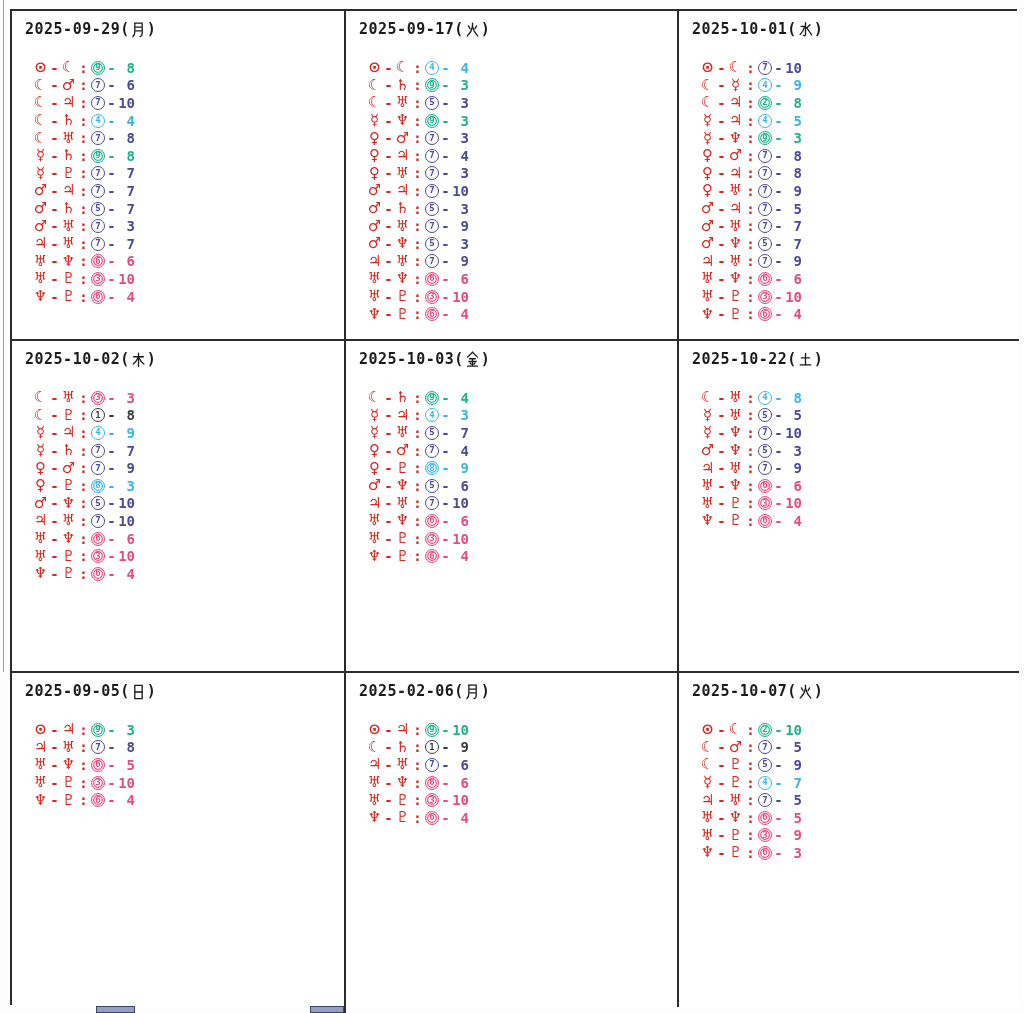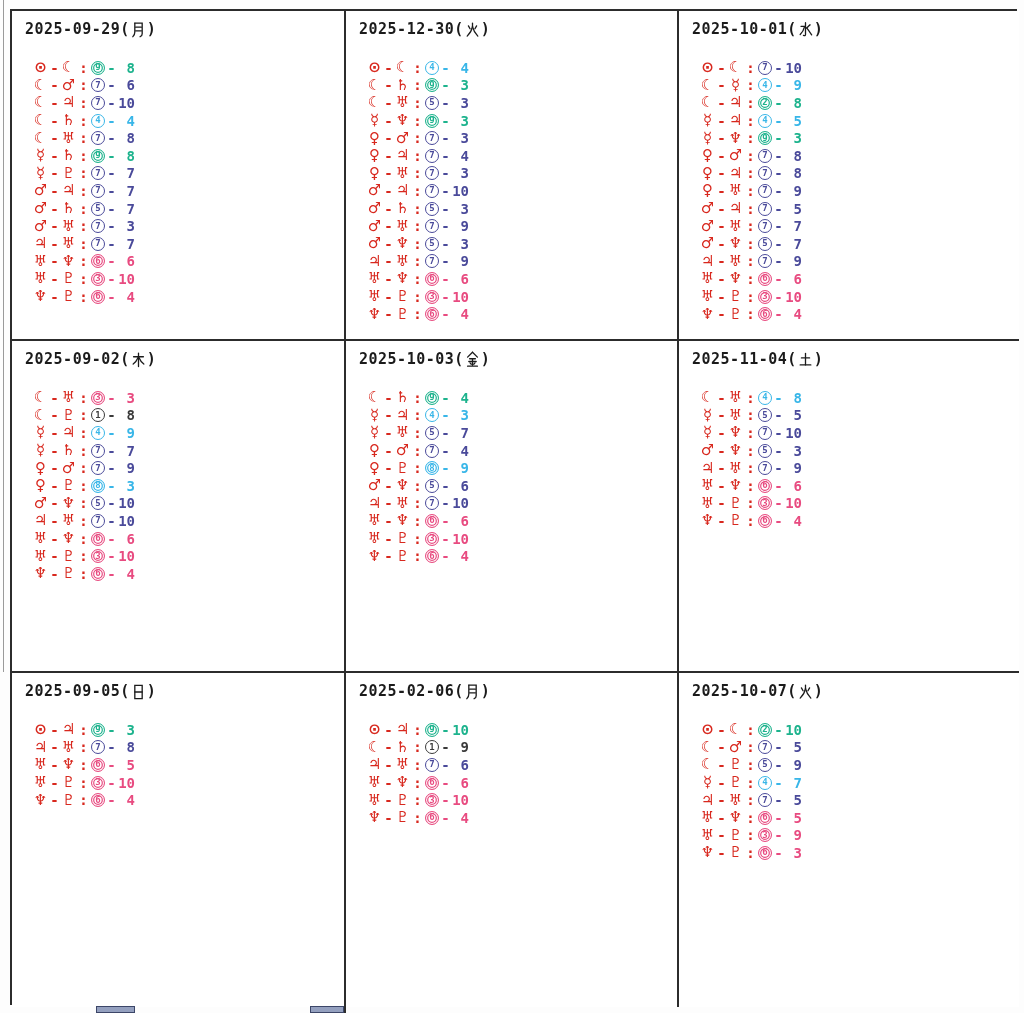--- a/index.html
+++ b/index.html
@@ -208,21 +208,21 @@
           <span class="pl" style="color: rgb(216, 40, 30);">♇</span>
           <span class="colon" style="color: rgb(216, 40, 30);">:</span>
           <span class="circ double" style="color: rgb(232, 75, 128);">6</span>
           <span class="vsep" style="color: rgb(232, 75, 128);">-</span>
           <span class="val" style="color: rgb(232, 75, 128);"> 4</span>
         </div>
       </div>
     </div>
     <div class="cell">
       <div class="date">
-        <span>2025-12-30</span>
+        <span>2025-09-17</span>
         <span>(</span>
         <svg viewBox="0 0 18 22" width="15" height="18" class="wd-svg">
           <path d="M9 2.5 V7" fill="none" stroke="#1b1b1b" stroke-width="1.6" stroke-linecap="round"></path>
           <path d="M9 7 Q8 13 2.5 18.5" fill="none" stroke="#1b1b1b" stroke-width="1.6" stroke-linecap="round"></path>
           <path d="M9 7 Q10.5 13.5 15.5 18.5" fill="none" stroke="#1b1b1b" stroke-width="1.6" stroke-linecap="round"></path>
           <path d="M4 6 L6 9.5" fill="none" stroke="#1b1b1b" stroke-width="1.6" stroke-linecap="round"></path>
           <path d="M14 6 L12 9.5" fill="none" stroke="#1b1b1b" stroke-width="1.6" stroke-linecap="round"></path>
         </svg>
         <span>)</span>
       </div>
@@ -509,21 +509,21 @@
           <span class="pl" style="color: rgb(216, 40, 30);">♇</span>
           <span class="colon" style="color: rgb(216, 40, 30);">:</span>
           <span class="circ double" style="color: rgb(232, 75, 128);">6</span>
           <span class="vsep" style="color: rgb(232, 75, 128);">-</span>
           <span class="val" style="color: rgb(232, 75, 128);"> 4</span>
         </div>
       </div>
     </div>
     <div class="cell">
       <div class="date">
-        <span>2025-09-02</span>
+        <span>2025-10-02</span>
         <span>(</span>
         <svg viewBox="0 0 18 22" width="15" height="18" class="wd-svg">
           <path d="M3 7 H15" fill="none" stroke="#1b1b1b" stroke-width="1.6" stroke-linecap="round"></path>
           <path d="M9 2.5 V19" fill="none" stroke="#1b1b1b" stroke-width="1.6" stroke-linecap="round"></path>
           <path d="M8.5 8 Q6.5 13 2.5 16" fill="none" stroke="#1b1b1b" stroke-width="1.6" stroke-linecap="round"></path>
           <path d="M9.5 8 Q11.5 13 15.5 16" fill="none" stroke="#1b1b1b" stroke-width="1.6" stroke-linecap="round"></path>
         </svg>
         <span>)</span>
       </div>
       <div class="rows">
@@ -732,21 +732,21 @@
           <span class="pl" style="color: rgb(216, 40, 30);">♇</span>
           <span class="colon" style="color: rgb(216, 40, 30);">:</span>
           <span class="circ double" style="color: rgb(232, 75, 128);">6</span>
           <span class="vsep" style="color: rgb(232, 75, 128);">-</span>
           <span class="val" style="color: rgb(232, 75, 128);"> 4</span>
         </div>
       </div>
     </div>
     <div class="cell last-col">
       <div class="date">
-        <span>2025-11-04</span>
+        <span>2025-10-22</span>
         <span>(</span>
         <svg viewBox="0 0 18 22" width="15" height="18" class="wd-svg">
           <path d="M4 8.5 H14" fill="none" stroke="#1b1b1b" stroke-width="1.6" stroke-linecap="round"></path>
           <path d="M9 3 V17" fill="none" stroke="#1b1b1b" stroke-width="1.6" stroke-linecap="round"></path>
           <path d="M2.5 17 H15.5" fill="none" stroke="#1b1b1b" stroke-width="1.6" stroke-linecap="round"></path>
         </svg>
         <span>)</span>
       </div>
       <div class="rows">
         <div class="row">

